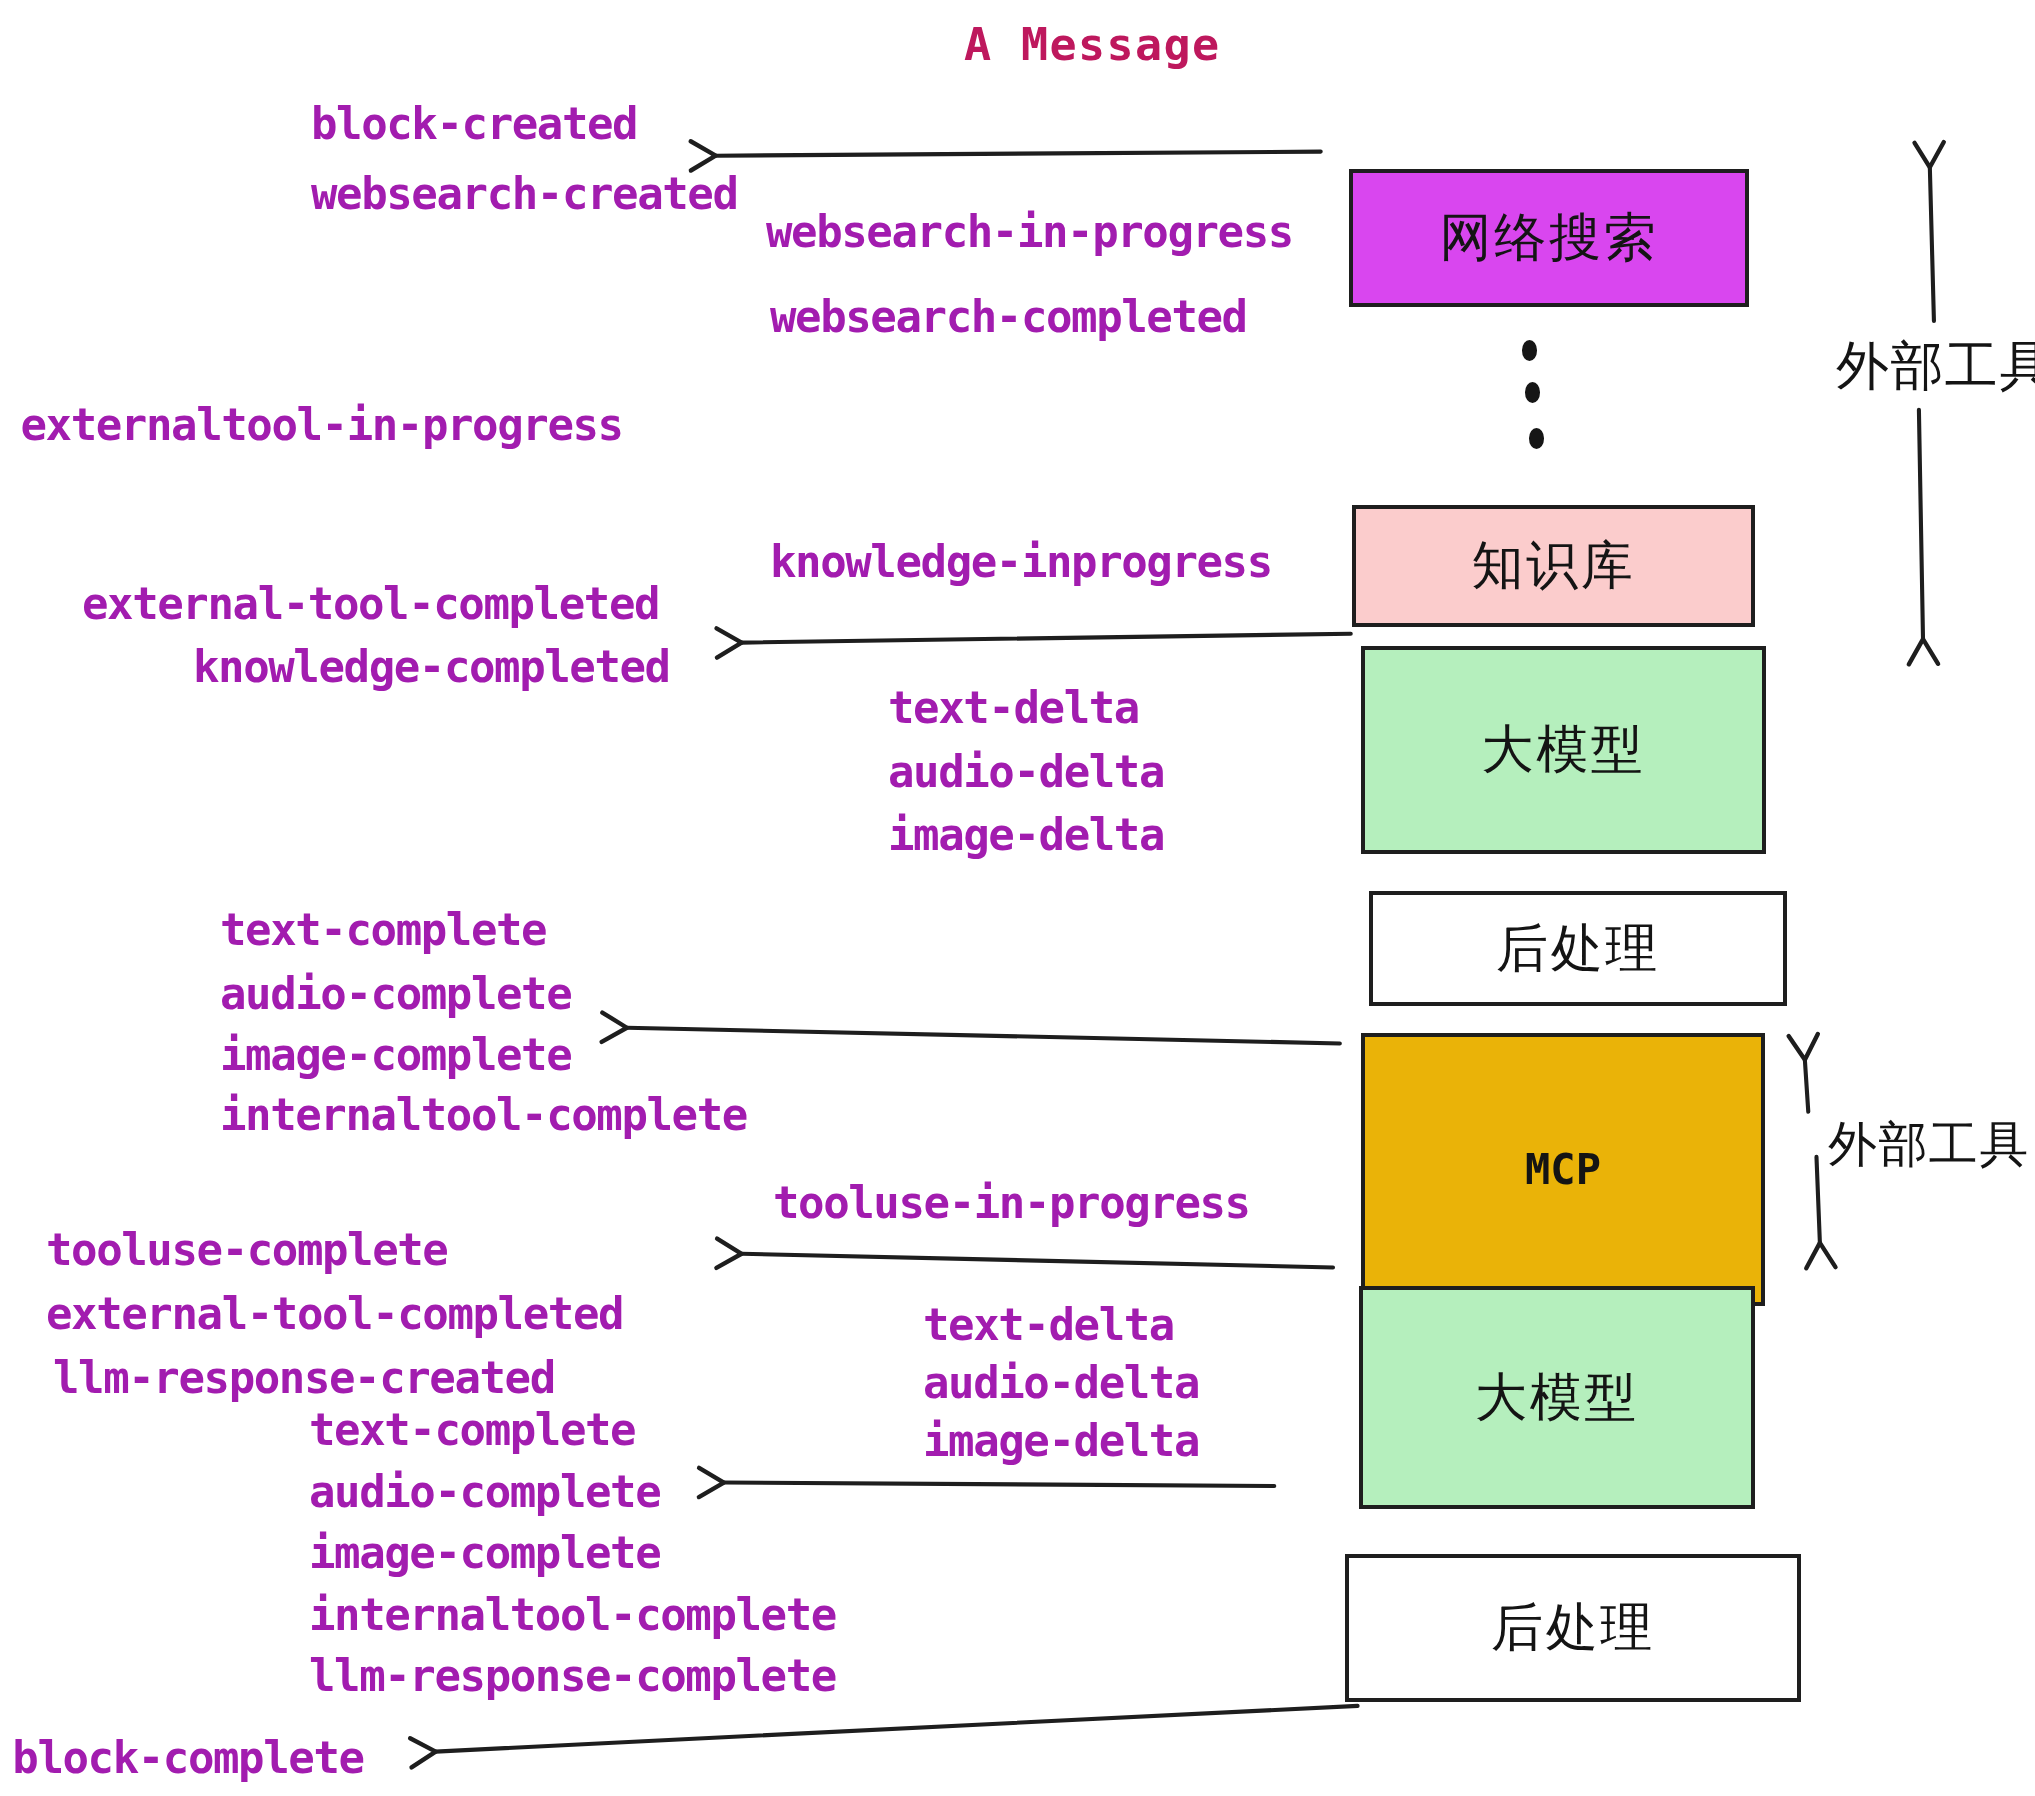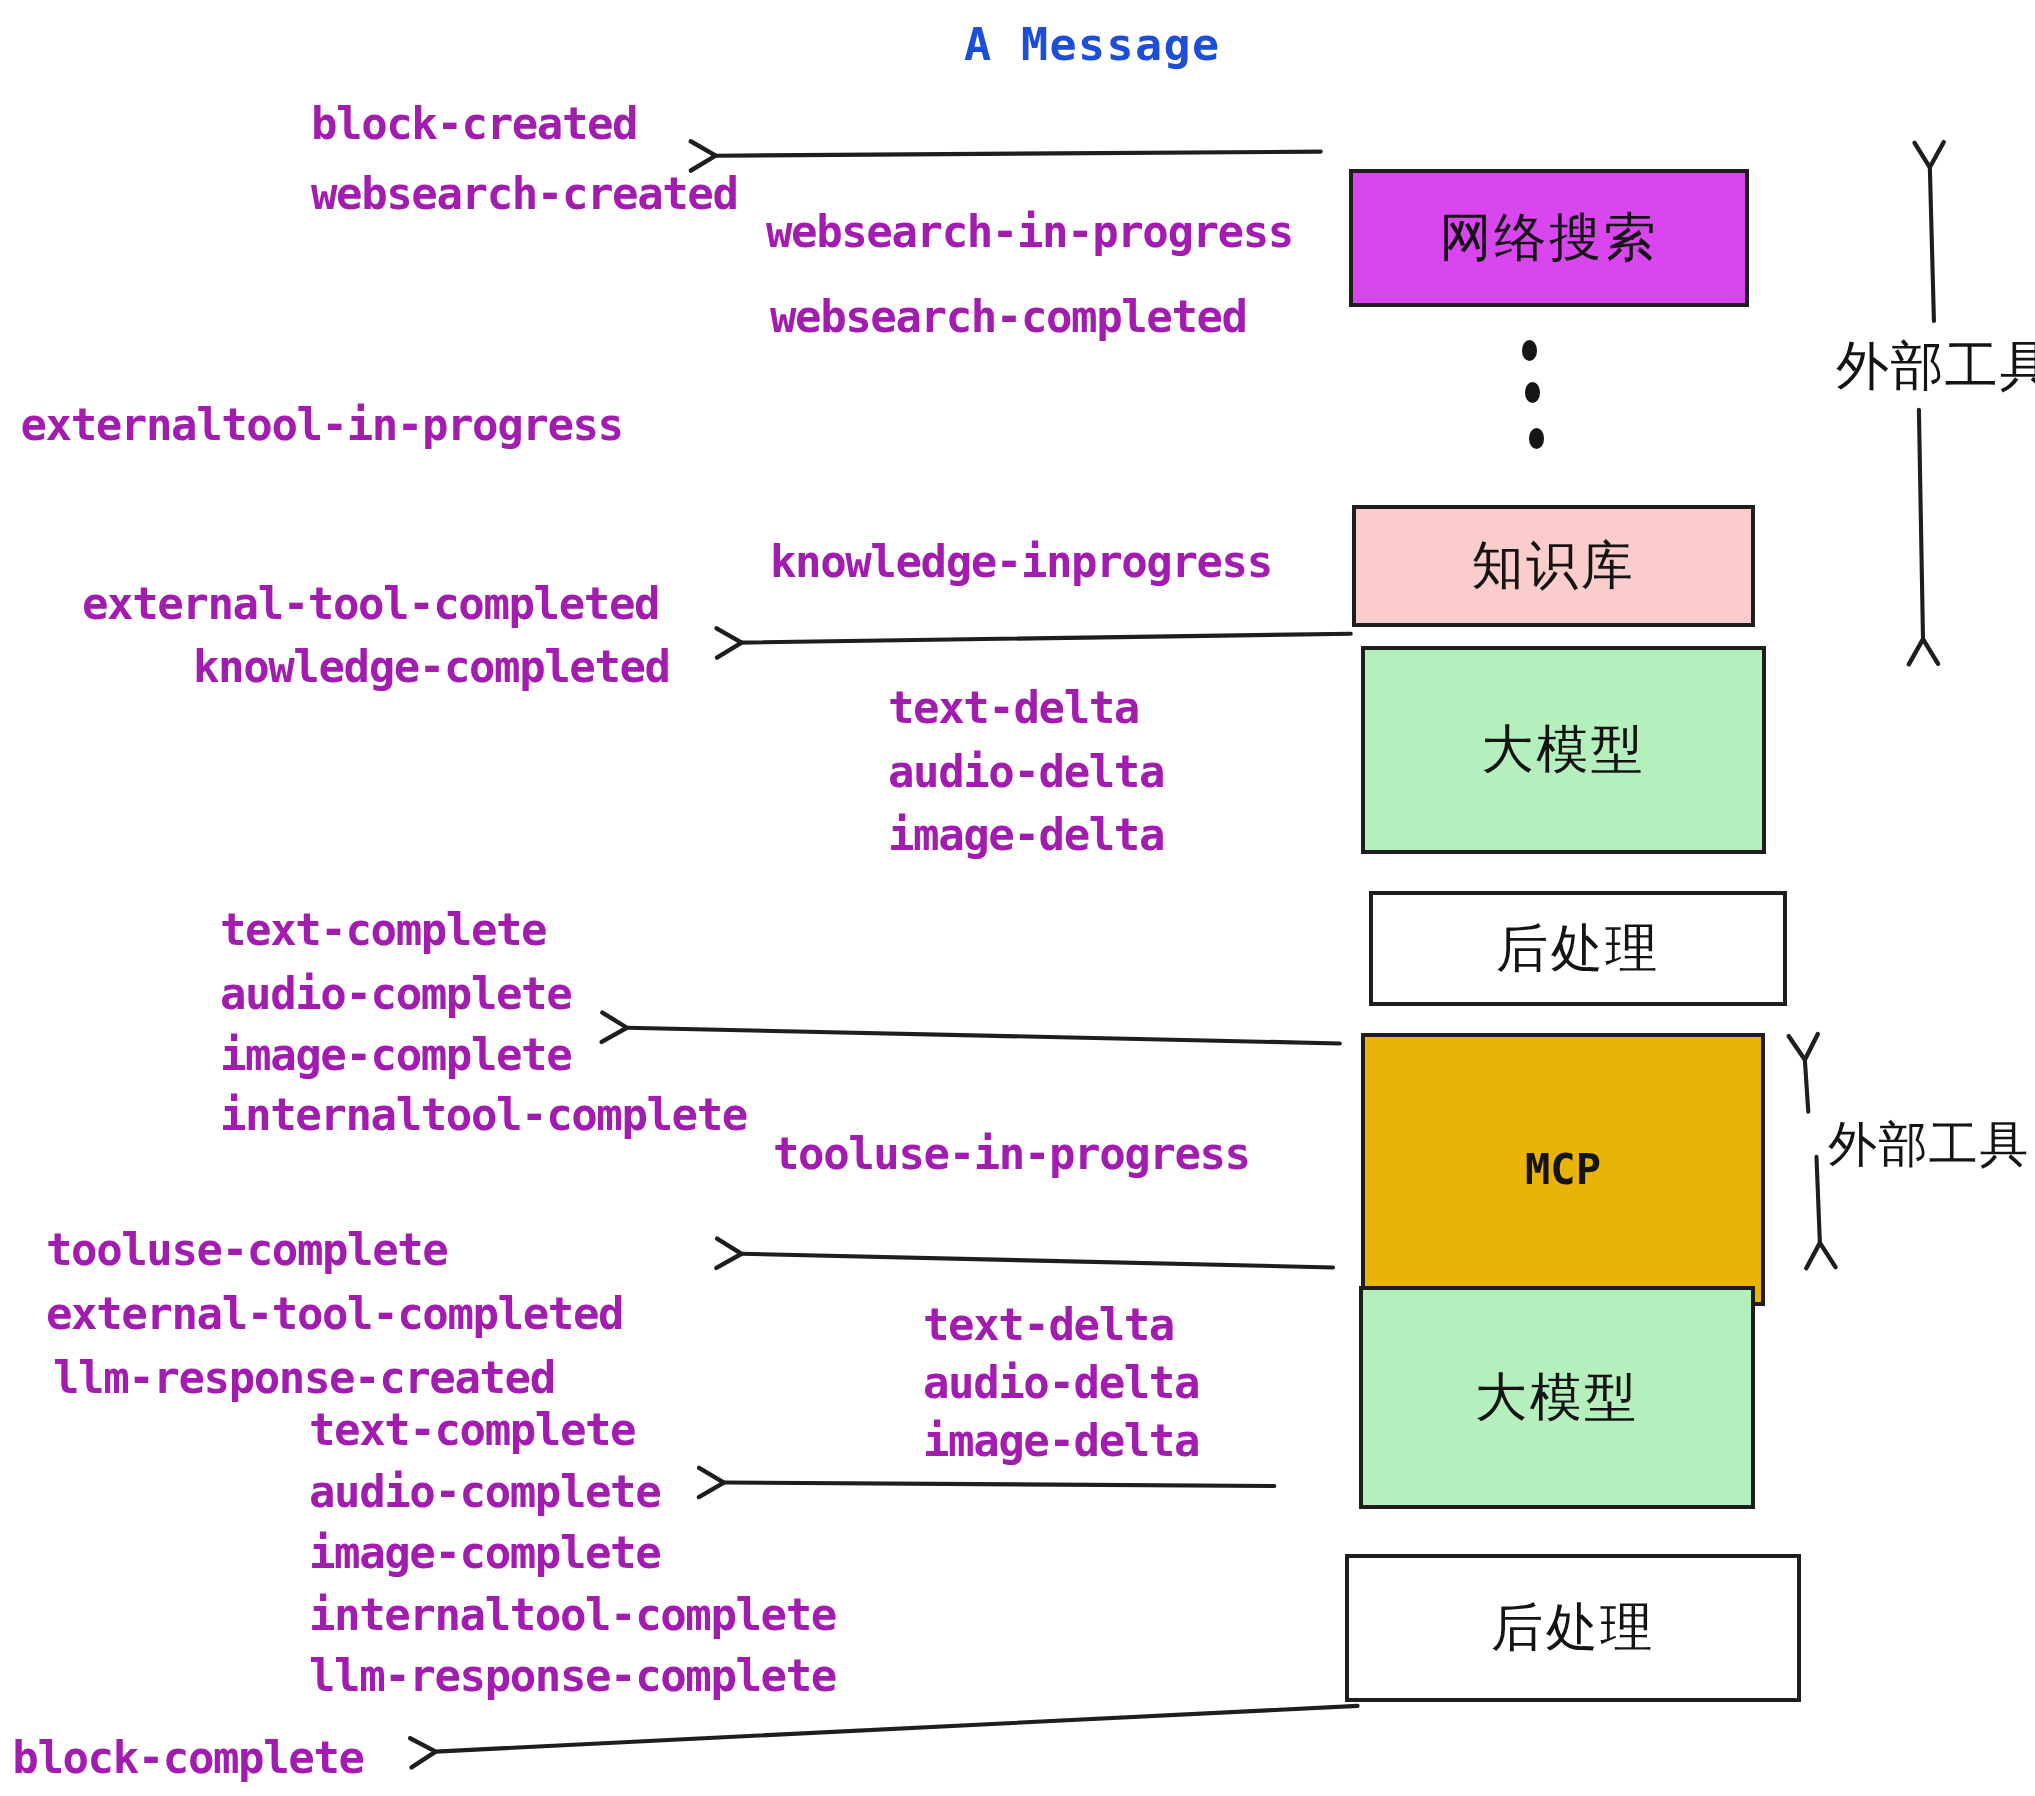--- a/index.html
+++ b/index.html
@@ -7,21 +7,21 @@
     width:2035px;height:1796px;position:relative;background:#ffffff;
     font-family:"DejaVu Sans Mono","Liberation Mono",monospace;
     color:#1e1e1e;overflow:hidden;
   }
   .evt{
     position:absolute;font-size:44px;font-weight:bold;line-height:1;
     letter-spacing:-1.4px;white-space:nowrap;color:#a21caf;
   }
   .title{
     position:absolute;font-size:45px;font-weight:bold;letter-spacing:1.4px;
-    color:#1d4ed8;white-space:nowrap;
+    color:#be185d;white-space:nowrap;
   }
   .box{
     position:absolute;border:4.1px solid #1e1e1e;box-sizing:border-box;
     display:flex;align-items:center;justify-content:center;
   }
   .cn{
     font-family:"DejaVu Sans","Liberation Sans",sans-serif;
     font-size:52px;color:#141414;letter-spacing:2.7px;white-space:nowrap;
   }
   .mcp-label{font-size:42px;font-weight:bold;letter-spacing:0;}
@@ -50,21 +50,21 @@
 
 <div class="evt" style="left:888px;top:686px;">text-delta</div>
 <div class="evt" style="left:888px;top:750px;">audio-delta</div>
 <div class="evt" style="left:888px;top:813px;">image-delta</div>
 
 <div class="evt" style="left:220px;top:908px;">text-complete</div>
 <div class="evt" style="left:220px;top:972px;">audio-complete</div>
 <div class="evt" style="left:220px;top:1033px;">image-complete</div>
 <div class="evt" style="left:220px;top:1093px;">internaltool-complete</div>
 
-<div class="evt" style="left:773px;top:1132px;text-align:center;">tooluse-in-progress</div>
+<div class="evt" style="left:773px;top:1181px;text-align:center;">tooluse-in-progress</div>
 
 <div class="evt" style="left:46px;top:1228px;">tooluse-complete</div>
 <div class="evt" style="left:46px;top:1292px;">external-tool-completed</div>
 <div class="evt" style="left:53px;top:1356px;">llm-response-created</div>
 
 <div class="evt" style="left:923px;top:1303px;">text-delta</div>
 <div class="evt" style="left:923px;top:1361px;">audio-delta</div>
 <div class="evt" style="left:923px;top:1419px;">image-delta</div>
 
 <div class="evt" style="left:309px;top:1408px;">text-complete</div>

